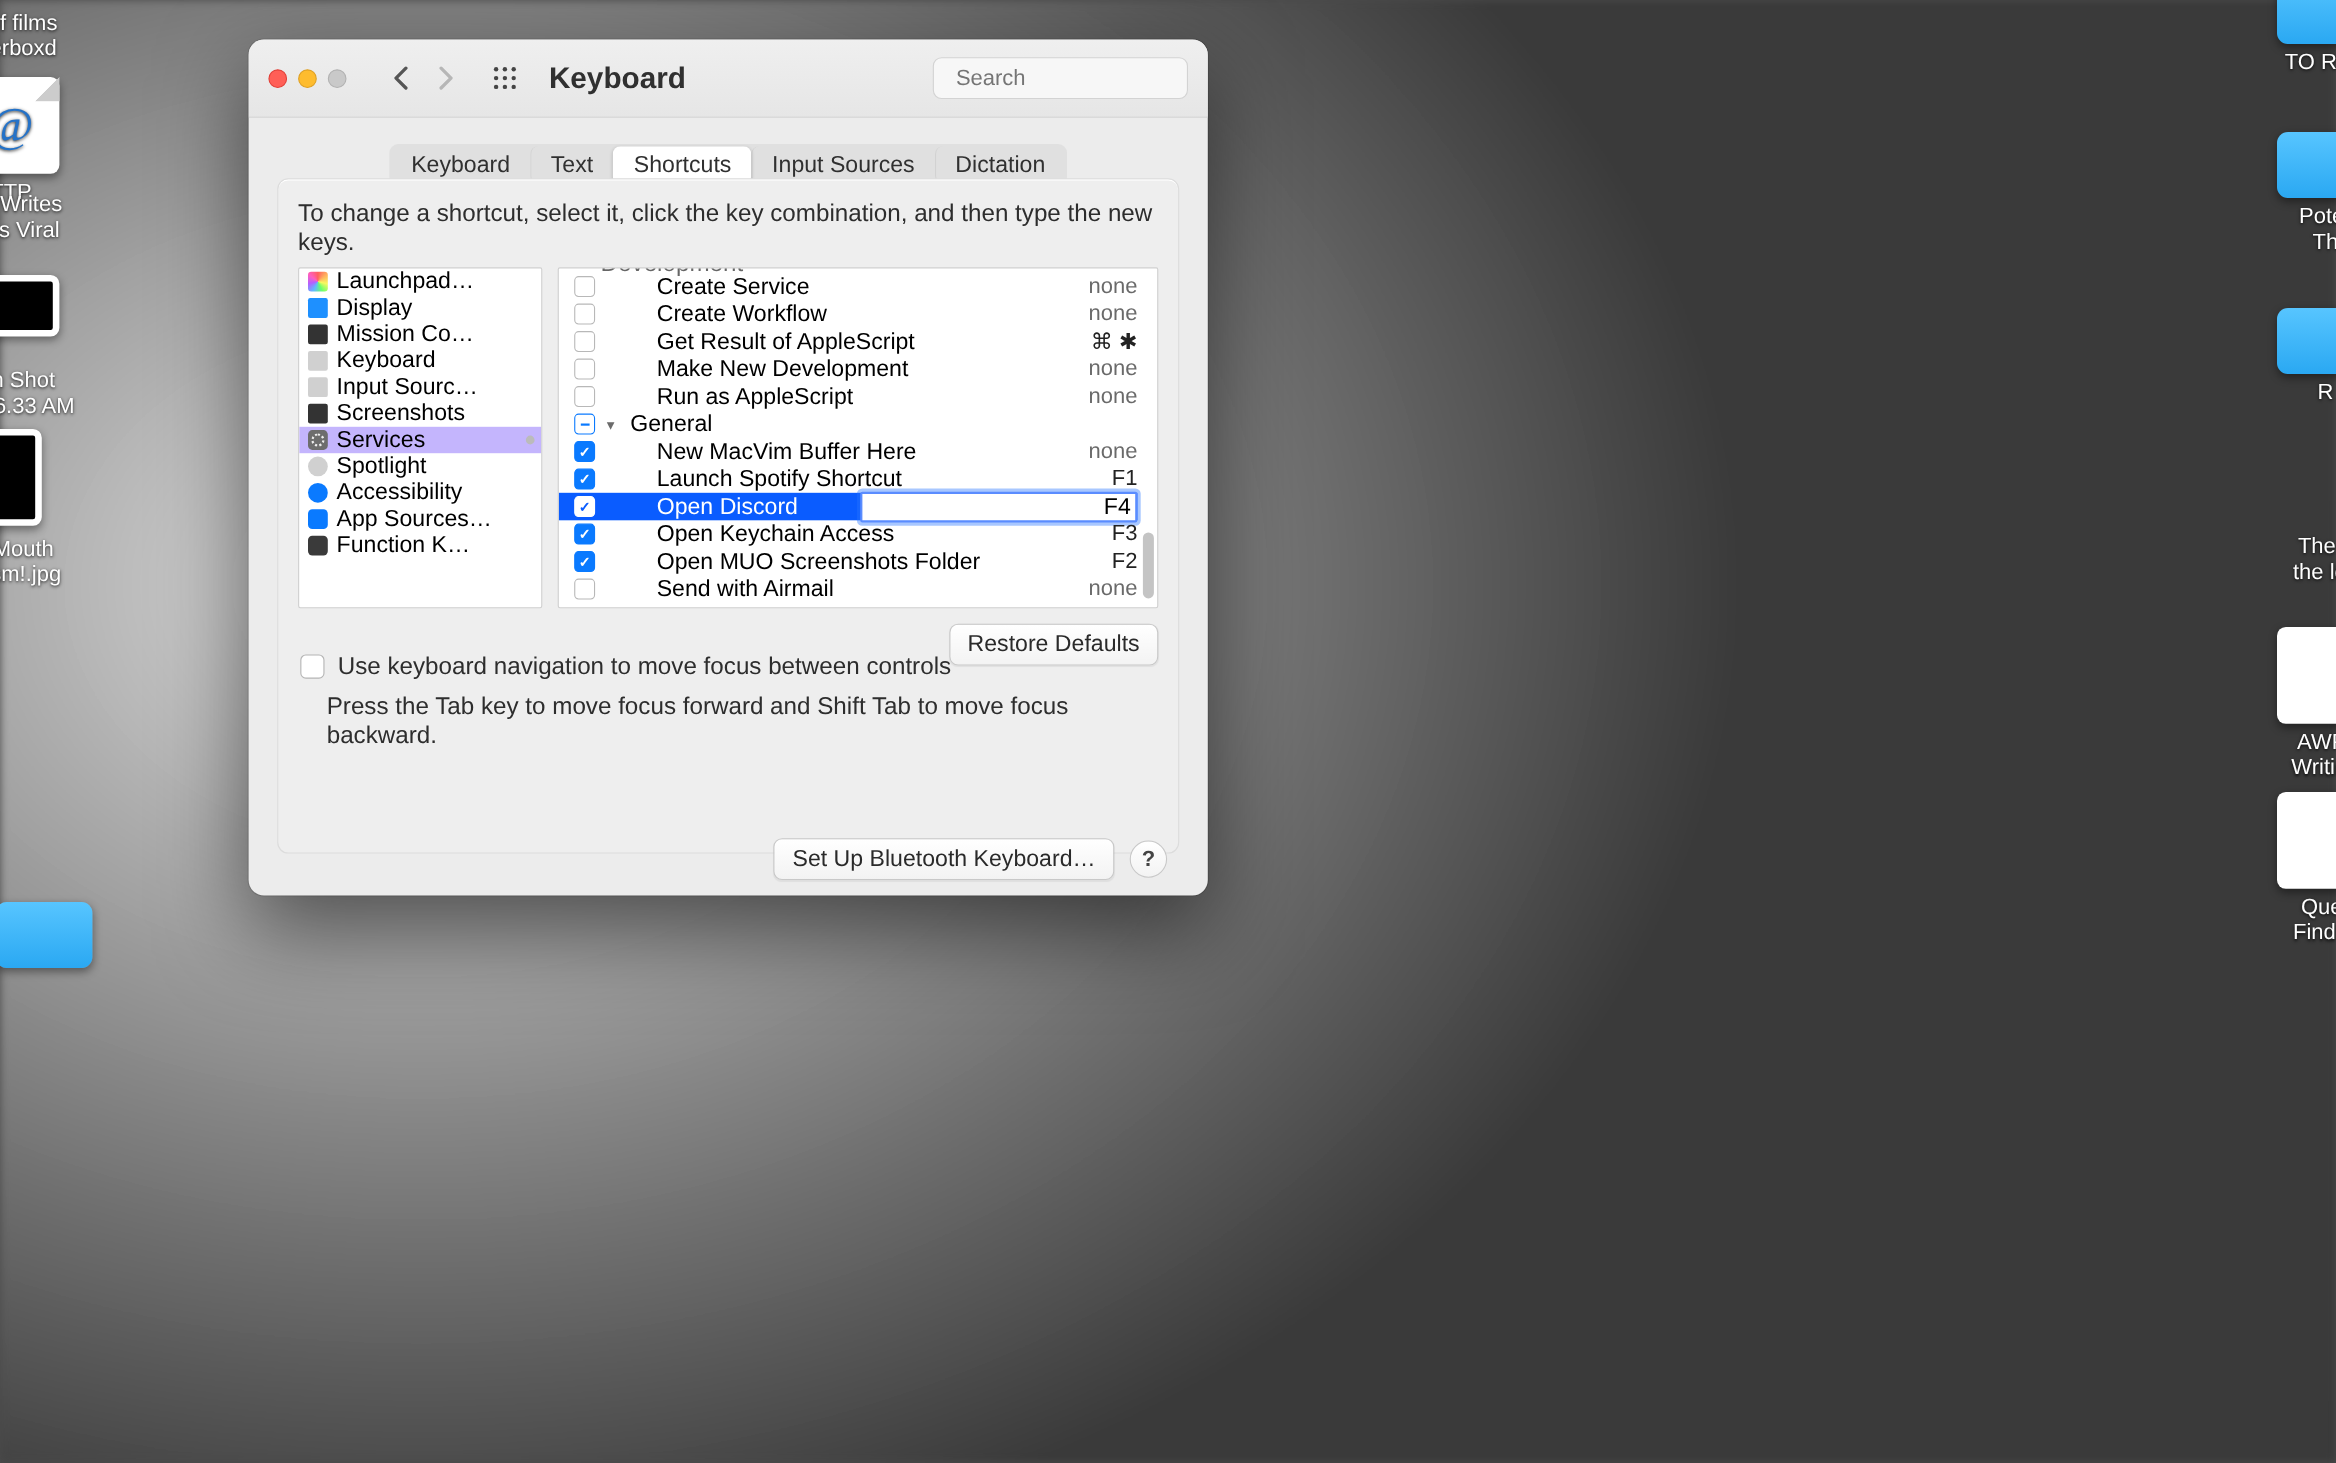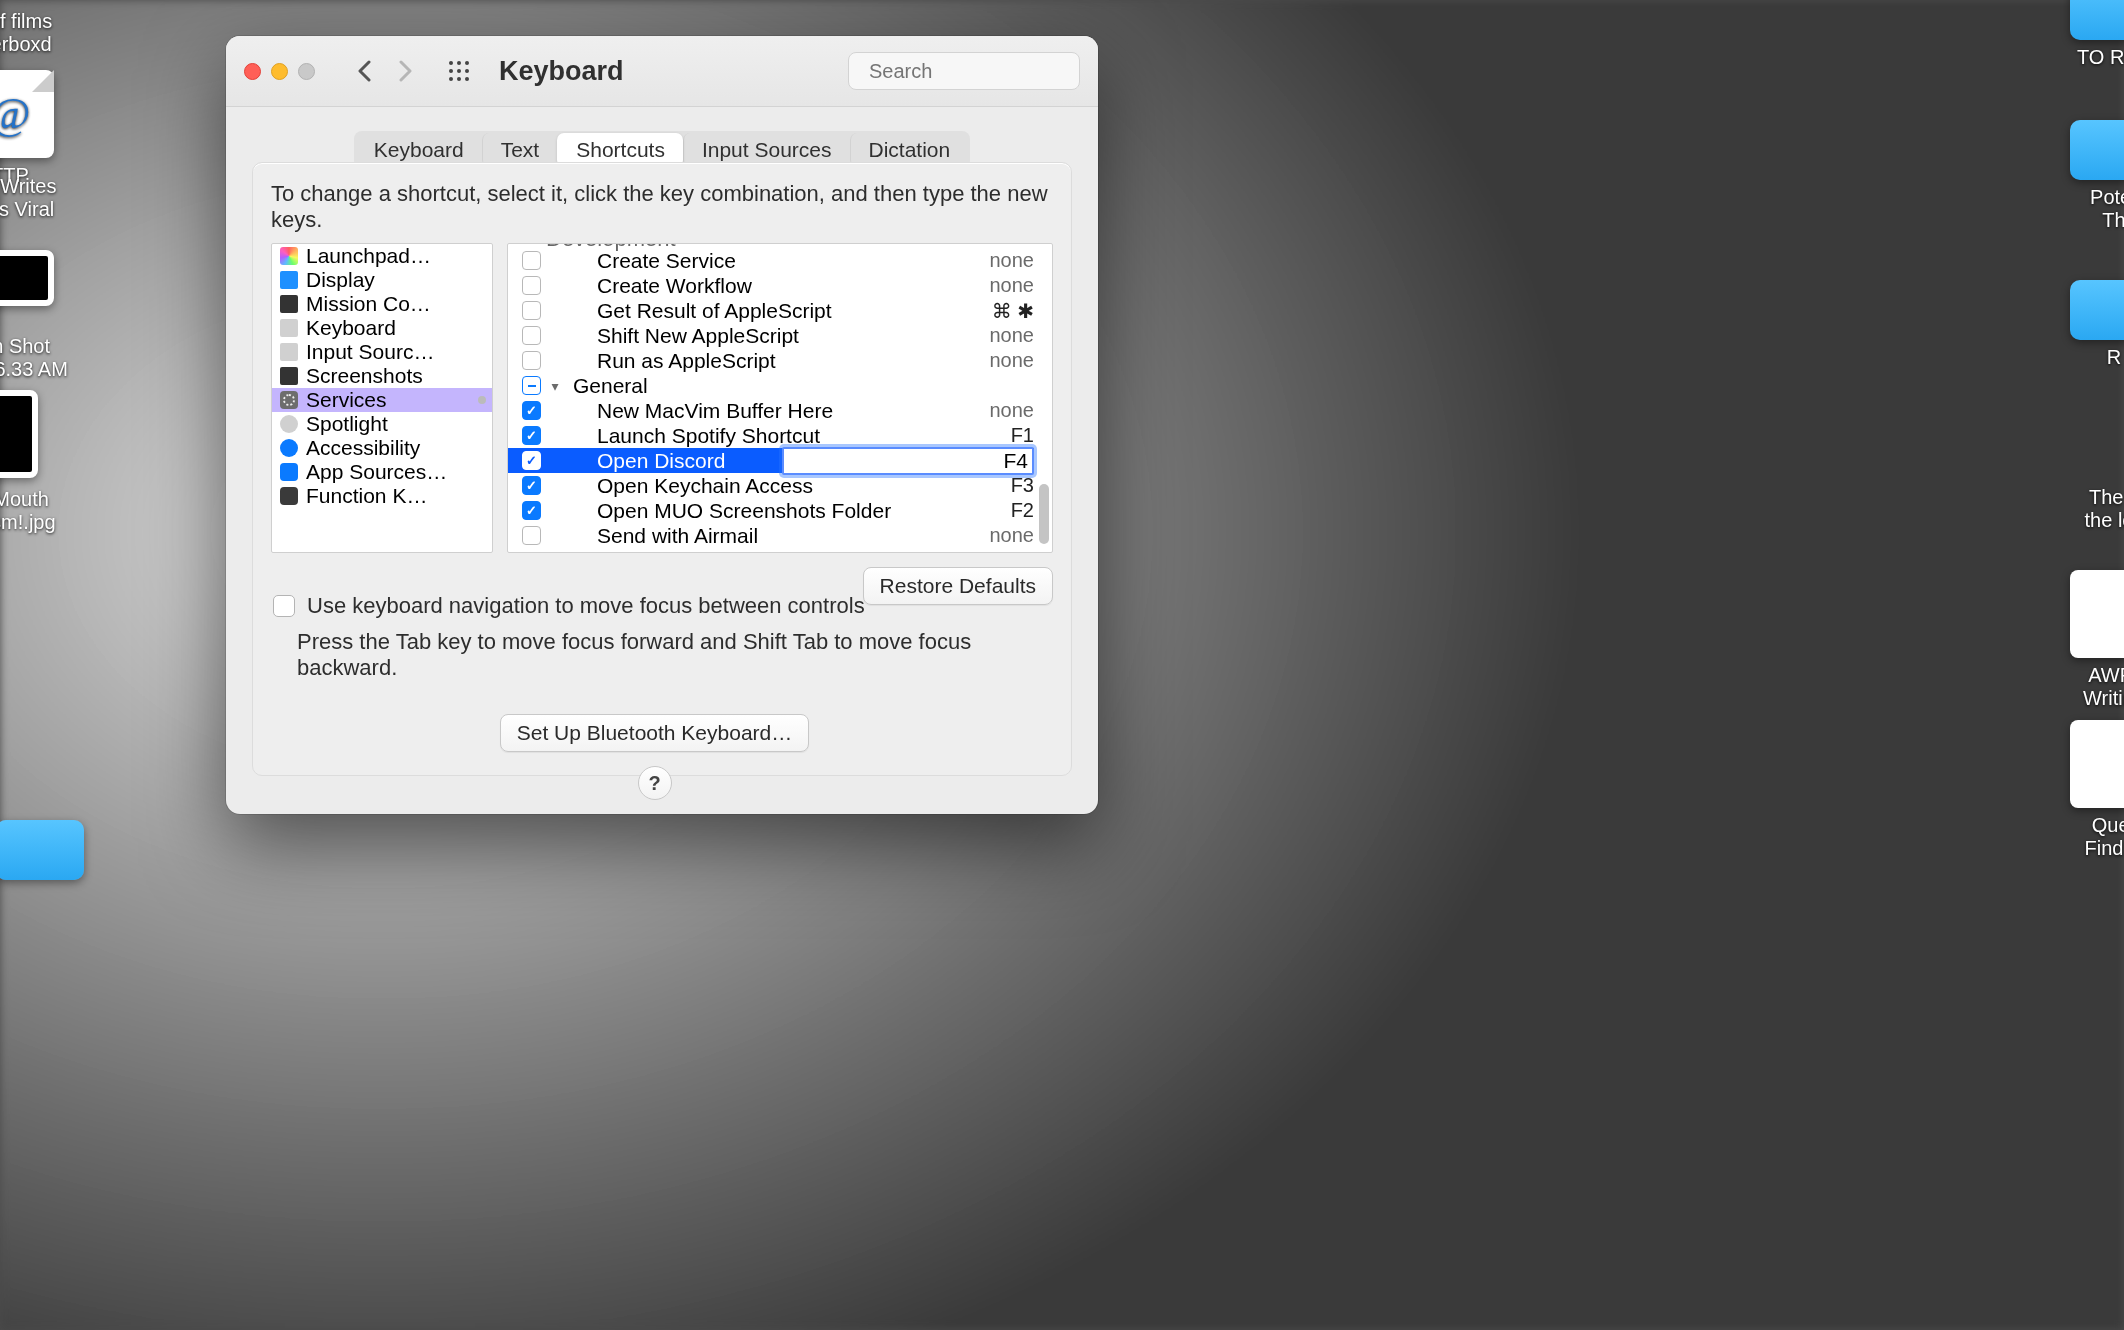--- a/index.html
+++ b/index.html
@@ -157,21 +157,21 @@
   }
 
   .kb-nav{
     position:absolute;left:20px;right:20px;bottom:94px;
   }
   .kb-nav .chk-row{display:flex;align-items:center;gap:12px;font-size:22px;color:#2d2d2d;}
   .kb-nav .chk{width:20px;height:20px;border-radius:5px;border:1px solid #b4b4b4;background:#fff;}
   .kb-nav .sub{font-size:22px;color:#2d2d2d;margin-left:24px;margin-top:10px;}
 
   .bottom-row{
-    position:absolute;left:0;right:15px;bottom:14px;display:flex;justify-content:flex-end;gap:14px;padding:0 22px;align-items:center;flex-direction:column;
+    position:absolute;left:0;right:15px;bottom:14px;display:flex;justify-content:flex-end;gap:14px;padding:0 22px;align-items:center;
   }
   .help-btn{
     width:32px;height:32px;border-radius:50%;border:1px solid #c8c8c8;background:linear-gradient(#fff,#f3f3f3);
     display:flex;align-items:center;justify-content:center;font-size:20px;color:#444;font-weight:600;
   }
 
   
   .ico-launchpad{background:conic-gradient(#ff5f5f,#ffb15f,#f8f85f,#6bff6b,#5fbaff,#b45fff,#ff5fbf,#ff5f5f);border-radius:3px;}
   .ico-display{background:#1e90ff;border-radius:2px;}
   .ico-mission{background:#333;border-radius:2px;}
@@ -375,21 +375,21 @@
               <span class="srv-label">Create Workflow</span>
               <span class="srv-key">none</span>
             </div>
           <div class="srv-row indent">
               <span class="cb"></span>
               <span class="srv-label">Get Result of AppleScript</span>
               <span class="srv-key" style="color:#222">⌘ ✱</span>
             </div>
           <div class="srv-row indent">
               <span class="cb"></span>
-              <span class="srv-label">Shift New AppleScript</span>
+              <span class="srv-label">Make New Development</span>
               <span class="srv-key">none</span>
             </div>
           <div class="srv-row indent">
               <span class="cb"></span>
               <span class="srv-label">Run as AppleScript</span>
               <span class="srv-key">none</span>
             </div>
 
           <div class="srv-row group">
             <span class="ico-apple"></span>

